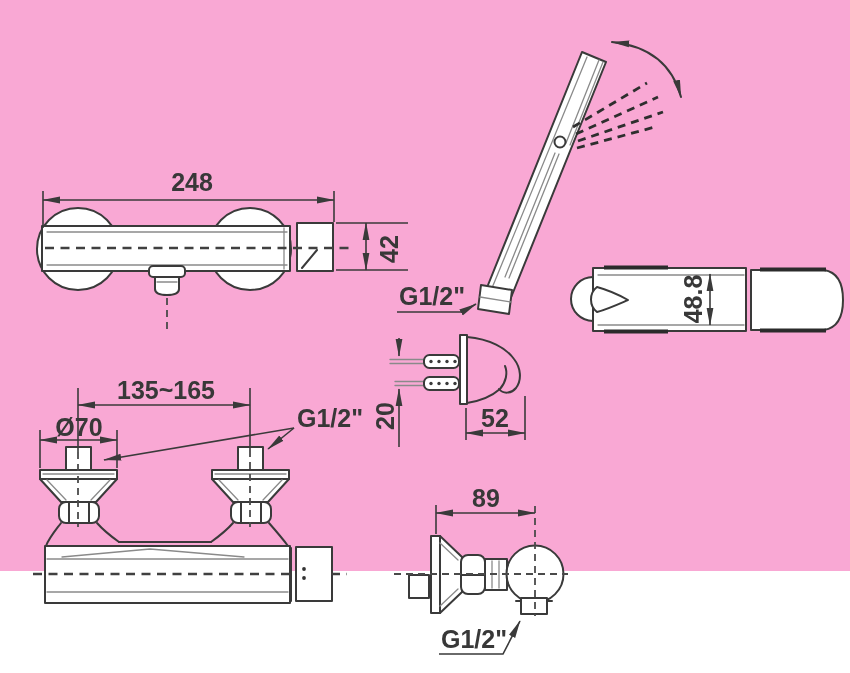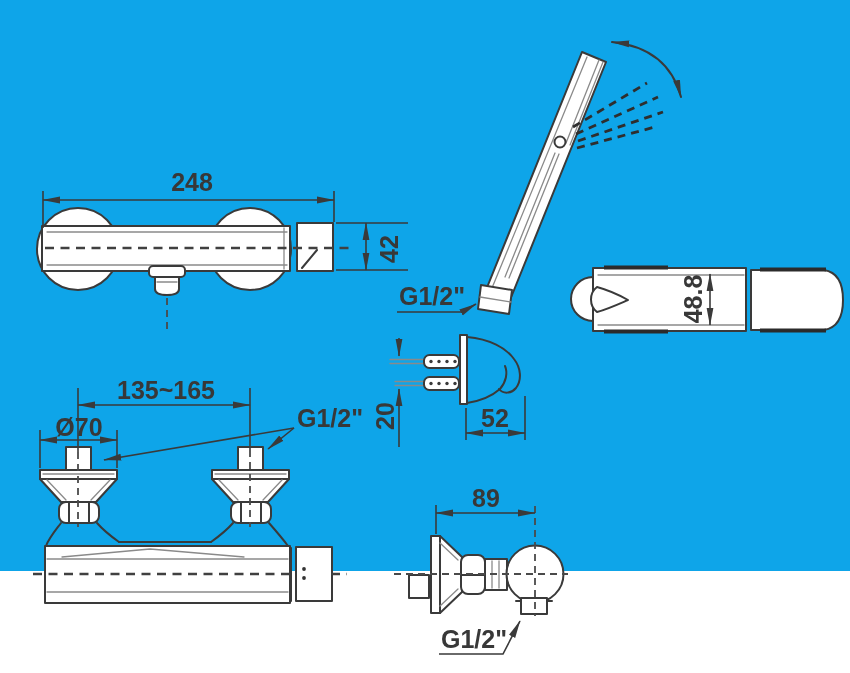--- a/index.html
+++ b/index.html
@@ -4,21 +4,21 @@
 <style>
   html, body {
     margin: 0;
     padding: 0;
     background: #ffffff;
     width: 850px;
     height: 673px;
     overflow: hidden;
     font-family: "Liberation Sans", sans-serif;
   }
-  .stage { position: relative; width: 850px; height: 571px; background: #0ea5e9; text-align: center; }
+  .stage { position: relative; width: 850px; height: 571px; background: #f9a8d4; text-align: center; }
   svg text {
     font-family: "Liberation Sans", sans-serif;
     font-size: 25px;
     font-weight: 600;
     fill: #383838;
   }
   .ln   { stroke:#3a3a3a; stroke-width:2;   fill:none; stroke-linecap:round; stroke-linejoin:round; }
   .lnf  { stroke:#3a3a3a; stroke-width:2;   fill:#ffffff; stroke-linejoin:round; }
   .thin { stroke:#8a8a8a; stroke-width:1.3; fill:none; stroke-linecap:round; }
   .dim  { stroke:#3a3a3a; stroke-width:1.6; fill:none; stroke-linecap:butt; }

